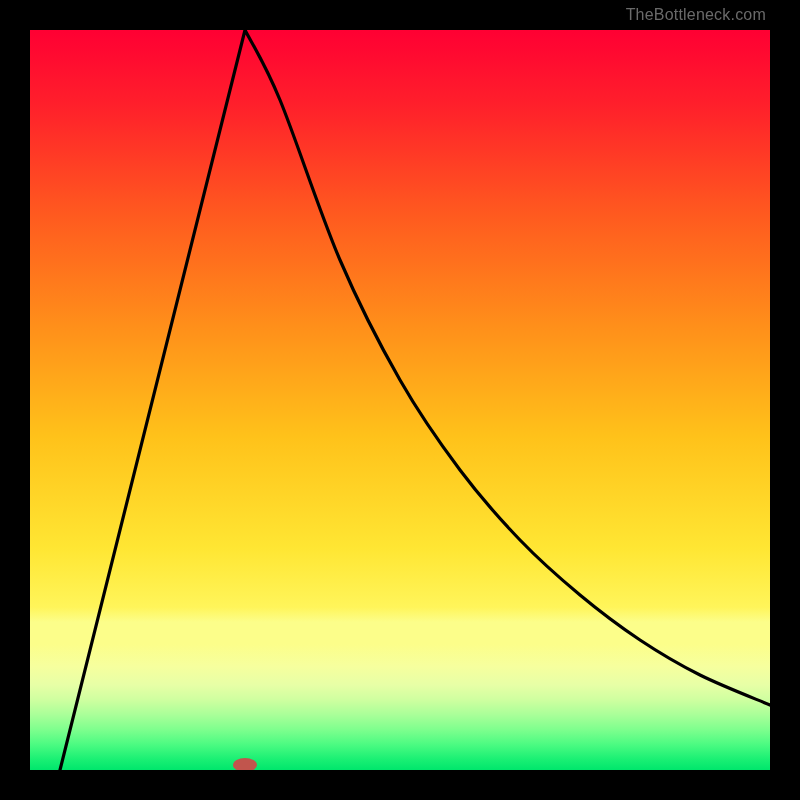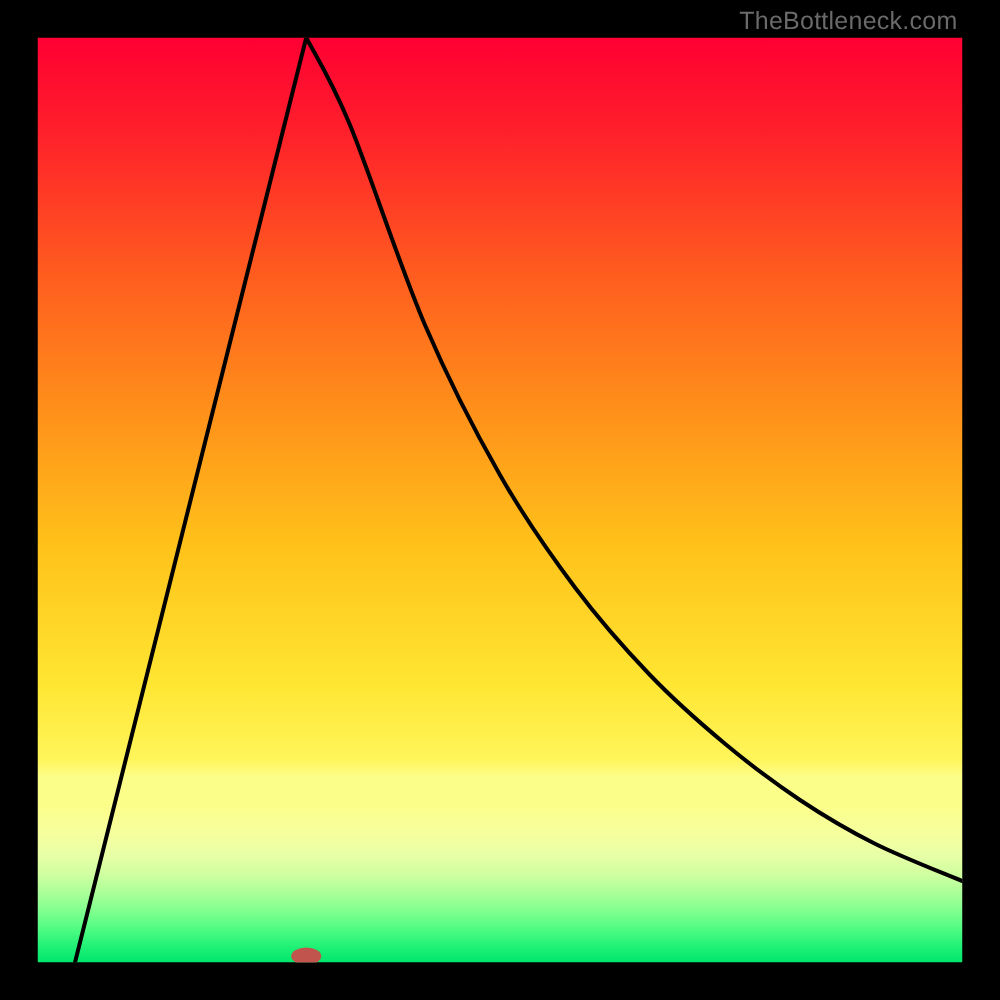--- a/index.html
+++ b/index.html
@@ -24,21 +24,21 @@
     left: 0;
     top: 0;
     width: 740px;
     height: 740px;
   }
   .watermark {
     position: absolute;
     top: 6px;
     right: 34px;
     color: #6a6a6a;
-    font-size: 20px;
+    font-size: 16px;
     font-weight: 500;
     letter-spacing: 0.2px;
     user-select: none;
   }
   svg { display: block; }
 </style>
 </head>
 <body>
 
 <div class="frame">

